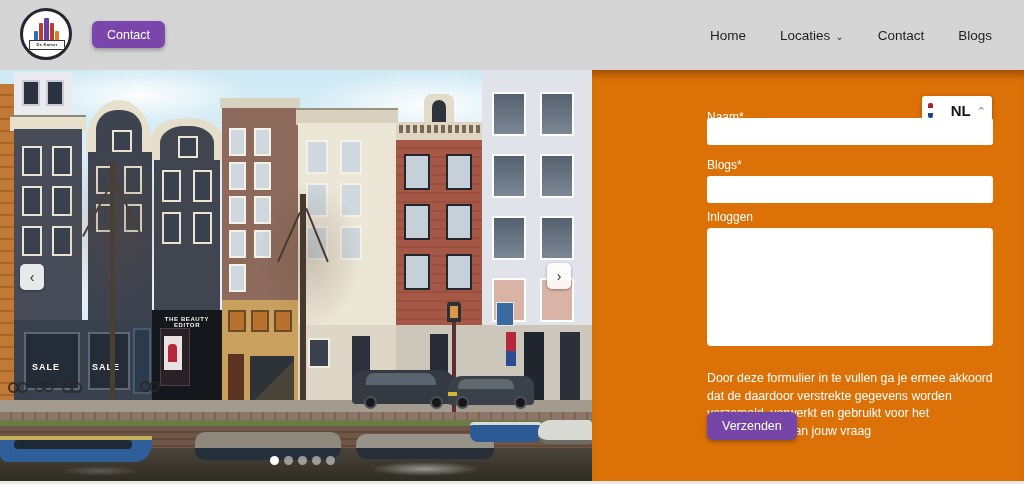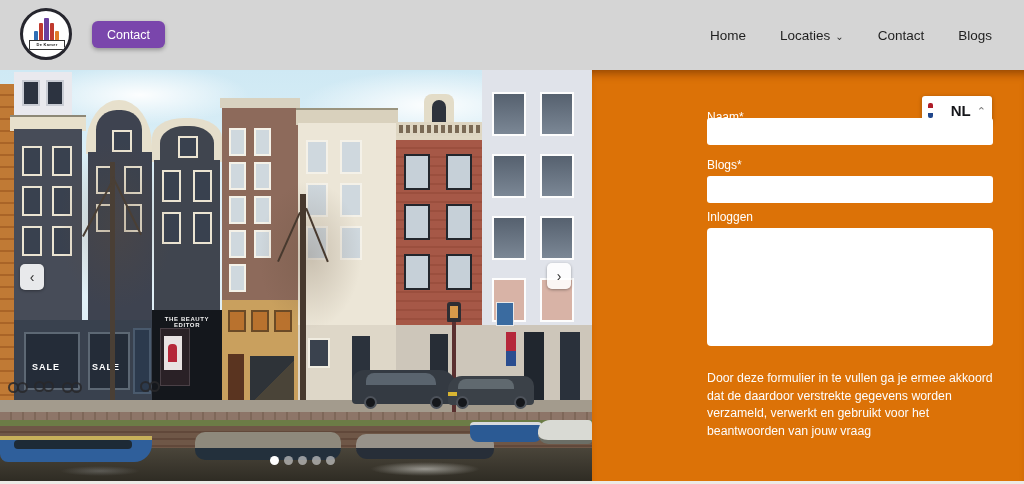--- a/index.html
+++ b/index.html
@@ -302,18 +302,19 @@
       </button>
 
       <div class="form">
         <label style="top:12px;">Naam*</label>
         <input class="txt" style="top: 20px;" type="text" value="">
         <label style="top:60px;">Blogs*</label>
         <input class="txt" style="top: 78px;" type="text" value="">
         <label style="top:112px;">Inloggen</label>
         <textarea class="ta" style=""></textarea>
         <p class="disclaimer">Door deze formulier in te vullen ga je ermee akkoord dat de daardoor verstrekte gegevens worden verzameld, verwerkt en gebruikt voor het beantwoorden van jouw vraag</p>
+        <button class="submit-btn">Verzenden</button>
       </div>
     </div>
   </div>
 
   <div class="footer-strip"></div>
 </div>
 
 </body></html>

